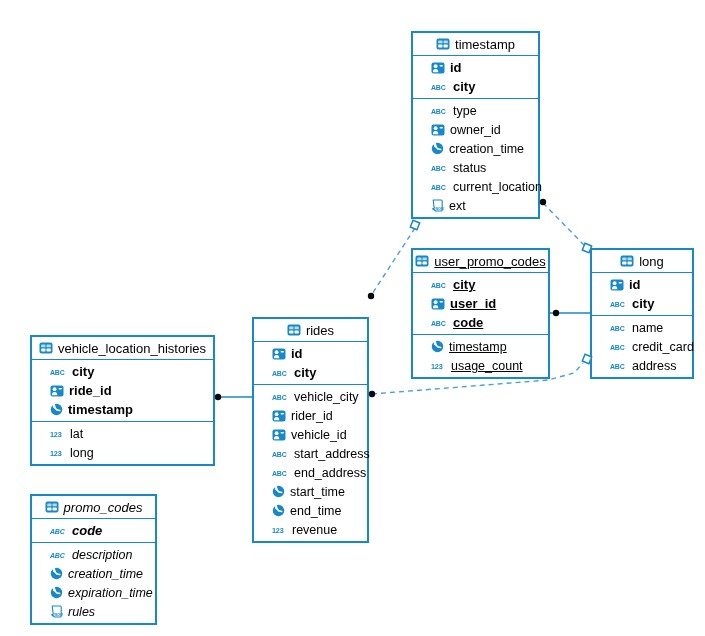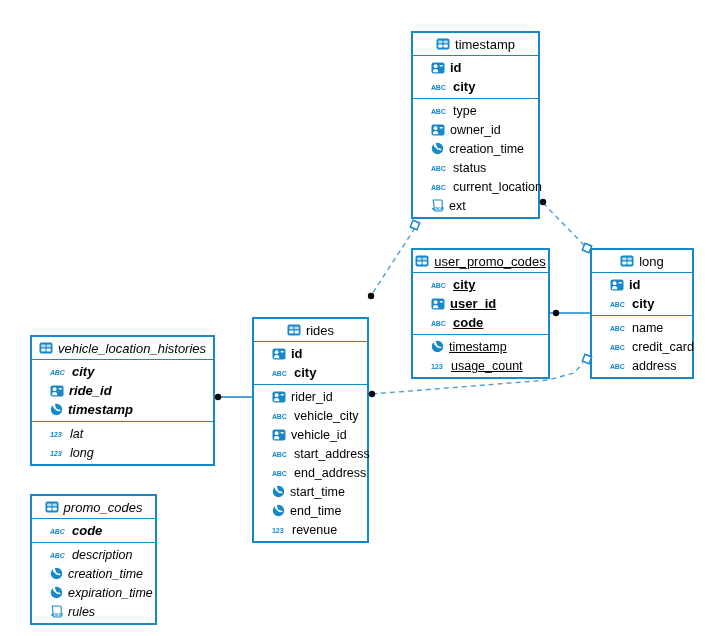--- a/index.html
+++ b/index.html
@@ -280,36 +280,36 @@
               <svg width="17" height="9" viewBox="0 0 17 9">
                 <text x="0" y="7.6" font-size="7" font-weight="bold" fill="#1789c9" font-family="Liberation Sans, sans-serif" letter-spacing="-0.2">ABC</text>
               </svg>
             </span>
             <span>city</span>
           </div>
         </div>
         <div class="er-section cols">
           <div class="er-row">
             <span class="ic">
+              <svg width="17" height="9" viewBox="0 0 17 9">
+                <text x="0" y="7.6" font-size="7" font-weight="bold" fill="#1789c9" font-family="Liberation Sans, sans-serif" letter-spacing="-0.2">ABC</text>
+              </svg>
+            </span>
+            <span>vehicle_city</span>
+          </div>
+          <div class="er-row">
+            <span class="ic">
               <svg width="14" height="12" viewBox="0 0 14 12">
                 <rect x="0.5" y="0.5" width="13" height="11" rx="2" fill="#1789c9"></rect>
                 <circle cx="4.6" cy="4.2" r="1.9" fill="#fff"></circle>
                 <path d="M1.9 10.2 q0 -3.3 2.7 -3.3 q2.7 0 2.7 3.3 Z" fill="#fff"></path>
                 <rect x="8.6" y="3.0" width="3.3" height="1.5" rx="0.7" fill="#fff"></rect>
               </svg>
             </span>
             <span>rider_id</span>
-          </div>
-          <div class="er-row">
-            <span class="ic">
-              <svg width="17" height="9" viewBox="0 0 17 9">
-                <text x="0" y="7.6" font-size="7" font-weight="bold" fill="#1789c9" font-family="Liberation Sans, sans-serif" letter-spacing="-0.2">ABC</text>
-              </svg>
-            </span>
-            <span>vehicle_city</span>
           </div>
           <div class="er-row">
             <span class="ic">
               <svg width="14" height="12" viewBox="0 0 14 12">
                 <rect x="0.5" y="0.5" width="13" height="11" rx="2" fill="#1789c9"></rect>
                 <circle cx="4.6" cy="4.2" r="1.9" fill="#fff"></circle>
                 <path d="M1.9 10.2 q0 -3.3 2.7 -3.3 q2.7 0 2.7 3.3 Z" fill="#fff"></path>
                 <rect x="8.6" y="3.0" width="3.3" height="1.5" rx="0.7" fill="#fff"></rect>
               </svg>
             </span>
@@ -356,21 +356,21 @@
           <div class="er-row">
             <span class="ic">
               <svg width="15" height="9" viewBox="0 0 15 9">
                 <text x="0" y="7.6" font-size="7.3" font-weight="bold" fill="#1789c9" font-family="Liberation Sans, sans-serif" letter-spacing="-0.2">123</text>
               </svg>
             </span>
             <span>revenue</span>
           </div>
         </div>
       </div>
-      <div class="er-table" style="left: 30px; top: 335px; width: 185px; font-style: italic;">
+      <div class="er-table" style="left: 30px; top: 335px; width: 185px;">
         <div class="er-header">
           <span class="ic">
             <svg width="14" height="12" viewBox="0 0 14 12">
               <rect x="0.5" y="0.5" width="13" height="11" rx="2" fill="#1789c9"></rect>
               <rect x="2.2" y="2.4" width="4.3" height="2.9" rx="0.6" fill="#b5dcf1"></rect>
               <rect x="7.5" y="2.4" width="4.3" height="2.9" rx="0.6" fill="#b5dcf1"></rect>
               <rect x="2.2" y="6.5" width="4.3" height="2.9" rx="0.6" fill="#fff"></rect>
               <rect x="7.5" y="6.5" width="4.3" height="2.9" rx="0.6" fill="#fff"></rect>
             </svg>
           </span>

